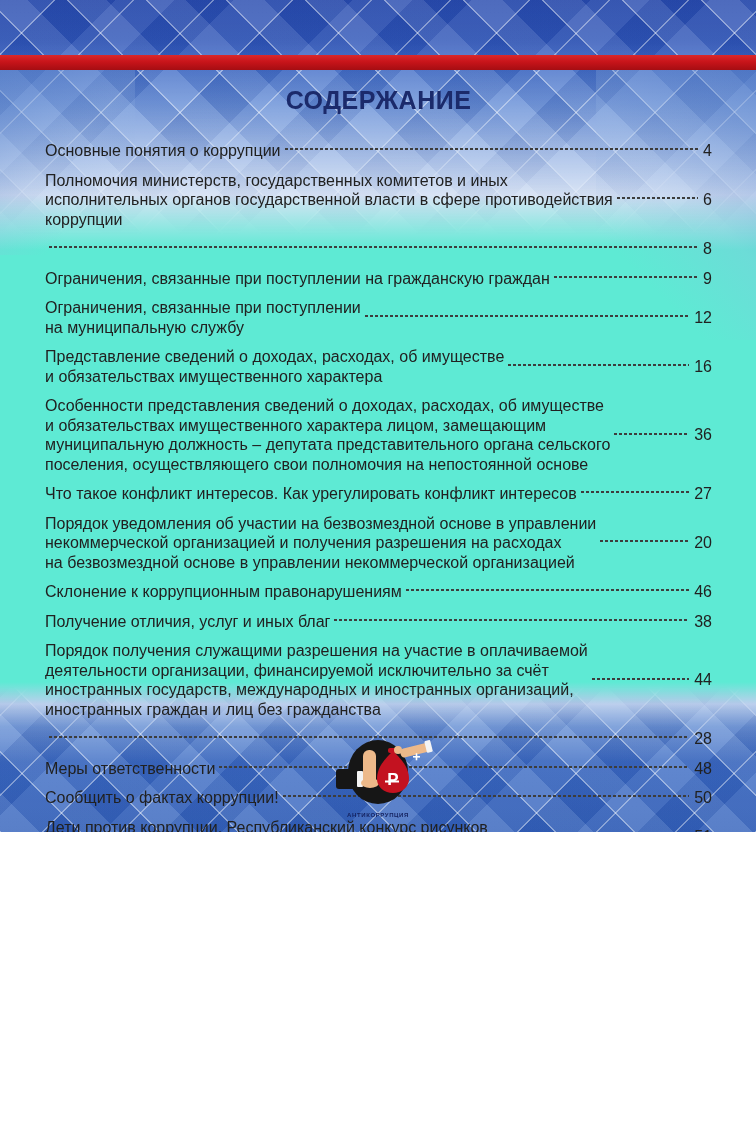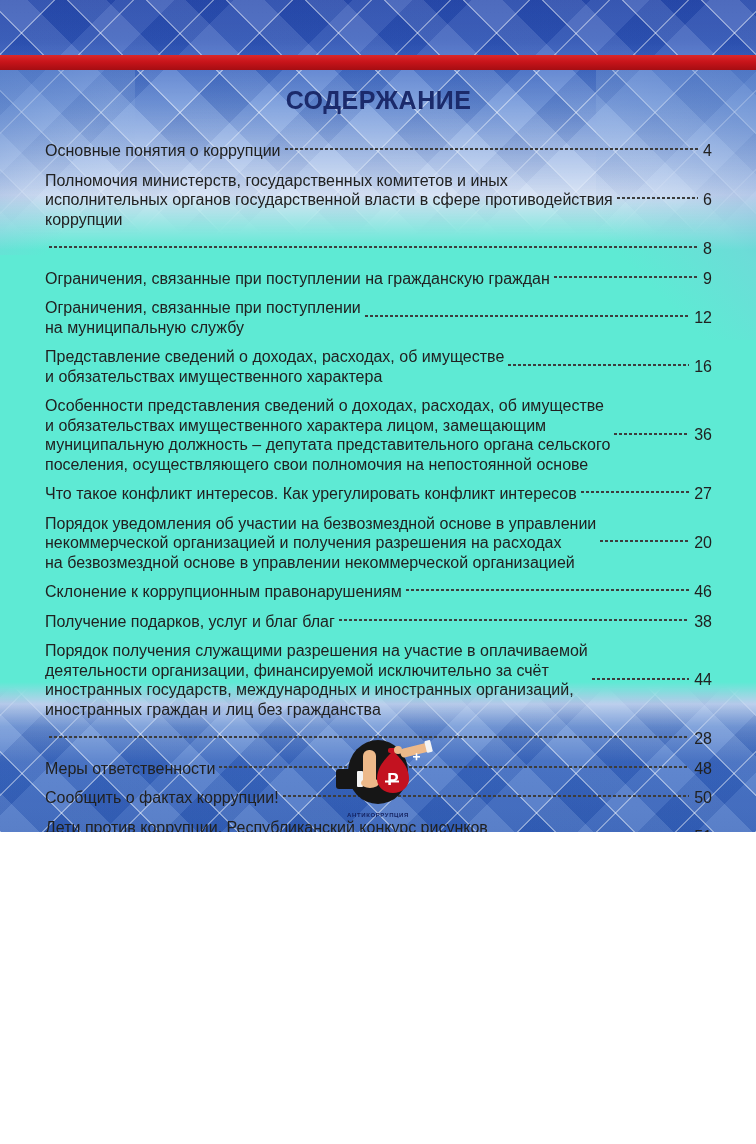--- a/index.html
+++ b/index.html
@@ -121,21 +121,21 @@
 на безвозмездной основе в управлении некоммерческой организацией</span>
         <span class="leader"></span>
         <span class="page-num">20</span>
       </div>
       <div class="entry">
         <span class="entry-text">Склонение к коррупционным правонарушениям</span>
         <span class="leader"></span>
         <span class="page-num">46</span>
       </div>
       <div class="entry">
-        <span class="entry-text">Получение подарков, услуг и благ благ</span>
+        <span class="entry-text">Получение отличия, услуг и иных благ</span>
         <span class="leader"></span>
         <span class="page-num">38</span>
       </div>
       <div class="entry">
         <span class="entry-text">Порядок получения служащими разрешения на участие в оплачиваемой
 деятельности организации, финансируемой исключительно за счёт
 иностранных государств, международных и иностранных организаций,
 иностранных граждан и лиц без гражданства</span>
         <span class="leader"></span>
         <span class="page-num">44</span>

